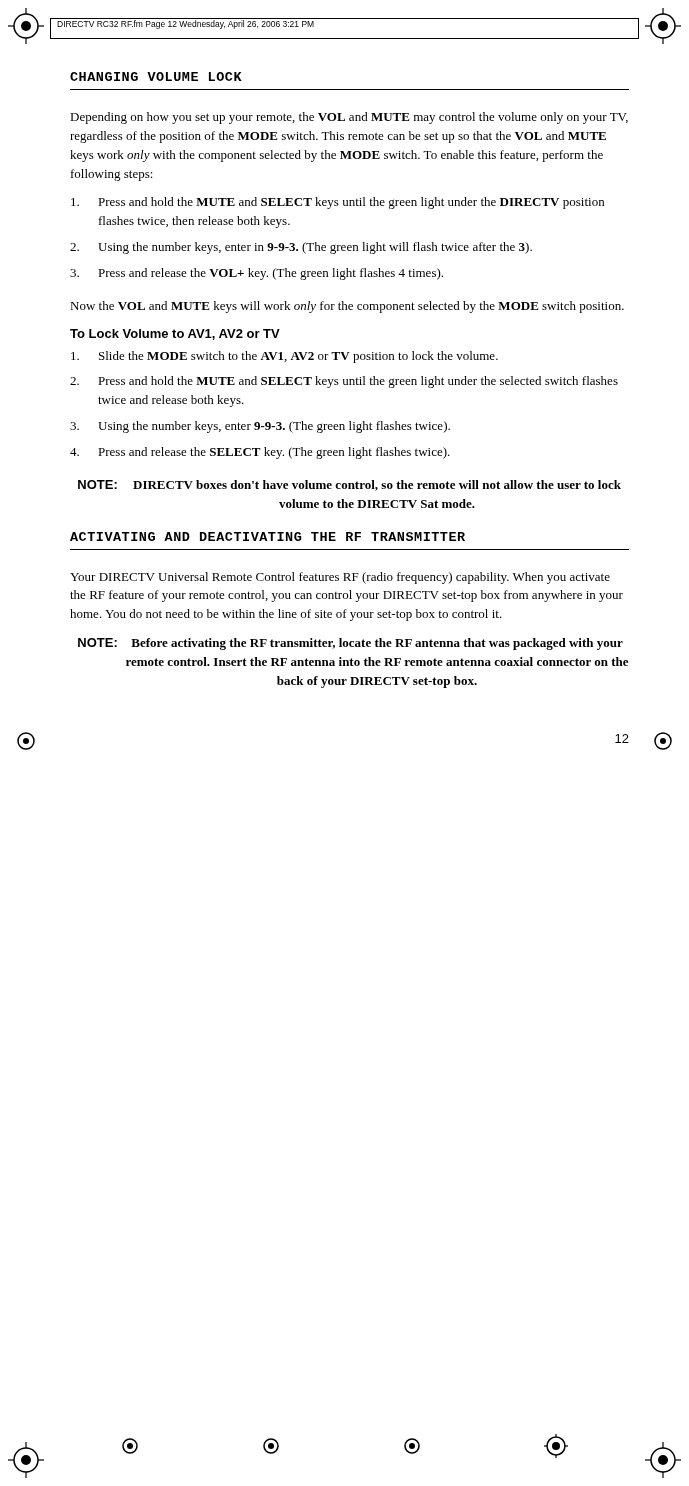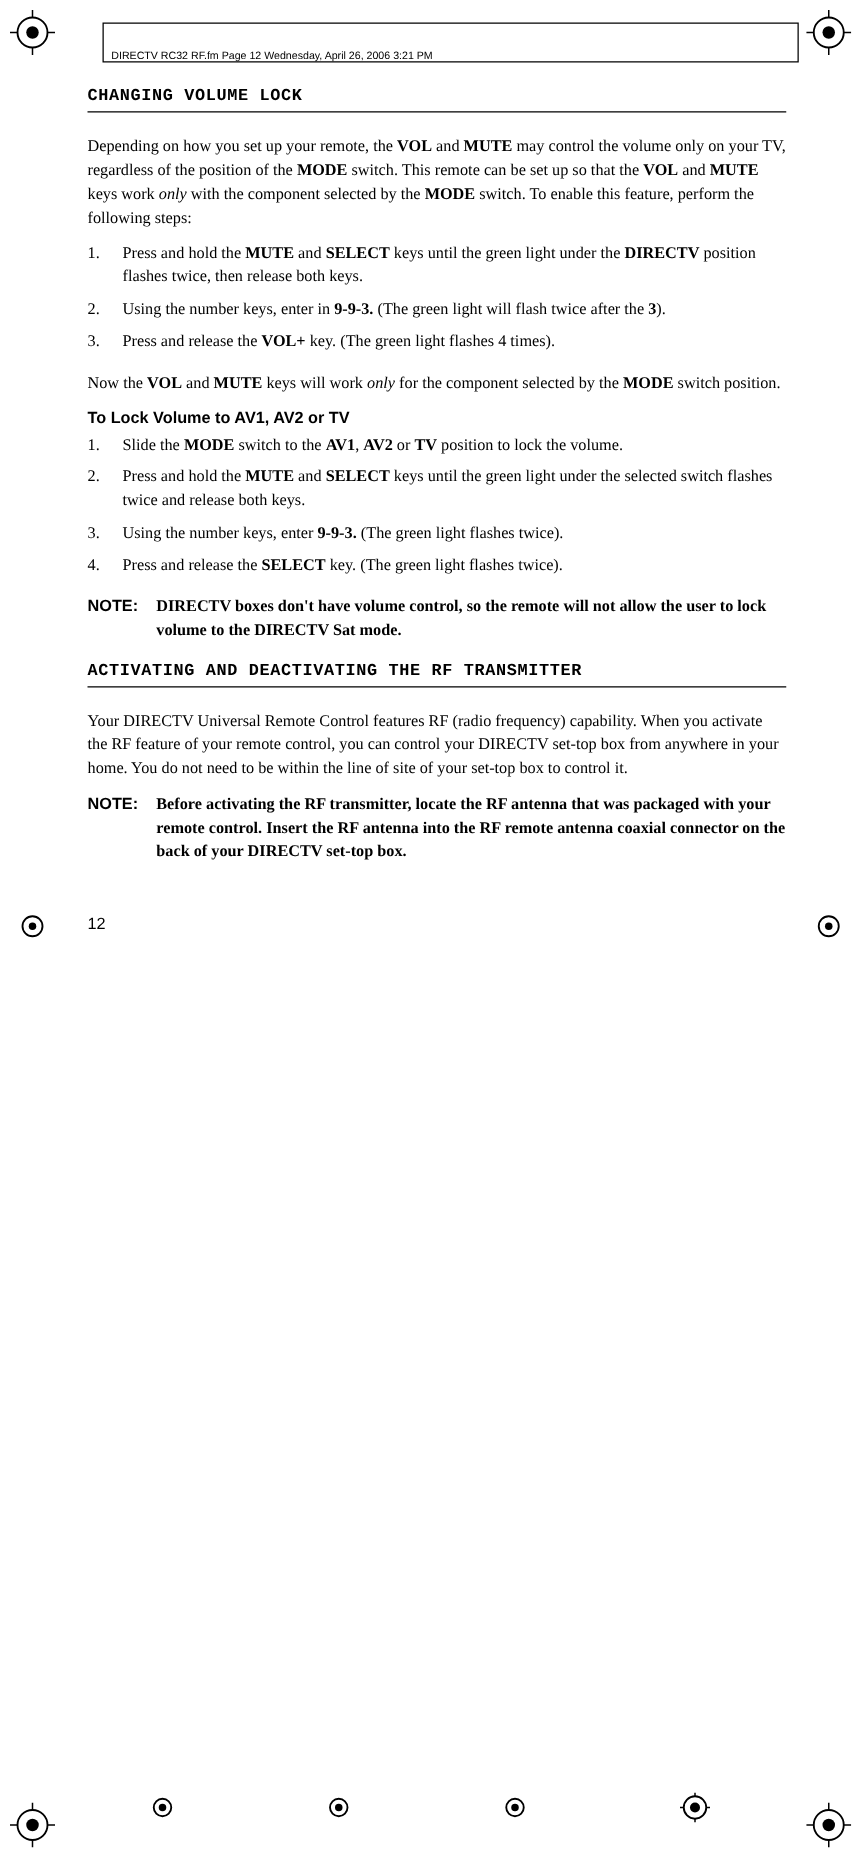--- a/index.html
+++ b/index.html
@@ -42,28 +42,27 @@
     .corner-tr { top: 8px; right: 8px; }
     .corner-bl { bottom: 8px; left: 8px; }
     .corner-br { bottom: 8px; right: 8px; }
 
     
     .header-bar {
       position: absolute;
       top: 18px;
       left: 50px;
       right: 50px;
-      height: 32px;
+      height: 21px;
       border: 1px solid #000;
       display: flex;
-      align-items: flex-end;
+      align-items: flex-start;
       padding: 0 6px;
       font-size: 9px;
       font-family: Arial, sans-serif;
-      margin-left: 32px;
     }
 
     .header-bar-text {
       font-size: 8.5px;
     }
 
     
     .content {
       margin-top: 30px;
     }
@@ -125,37 +124,38 @@
       margin-bottom: 6px;
       margin-top: 6px;
     }
 
     
     .note-block {
       display: flex;
       margin: 10px 0 12px 0;
       font-size: 13px;
       line-height: 1.45;
+      text-align: center;
     }
 
     .note-label {
       font-family: Arial, sans-serif;
       font-weight: bold;
       font-size: 13px;
       min-width: 55px;
     }
 
     .note-content {
       flex: 1;
       font-weight: bold;
     }
 
     
     .page-number {
-      text-align: left;
+      text-align: right;
       font-size: 13px;
       margin-top: 20px;
       font-family: Arial, sans-serif;
     }
 
     
     .bottom-decoration-row {
       position: absolute;
       bottom: 28px;
       left: 0;

